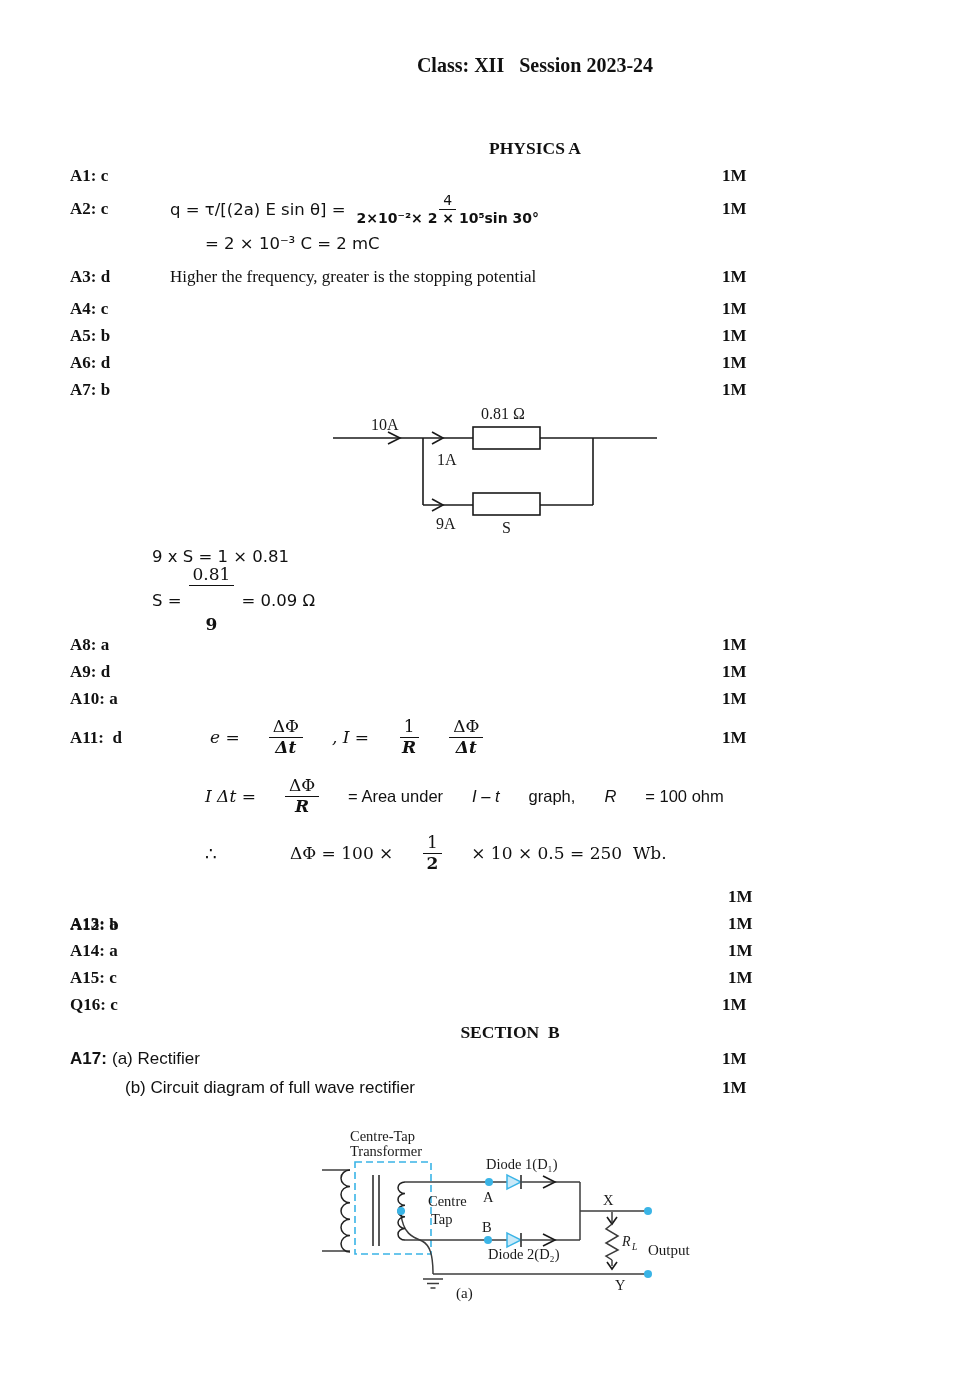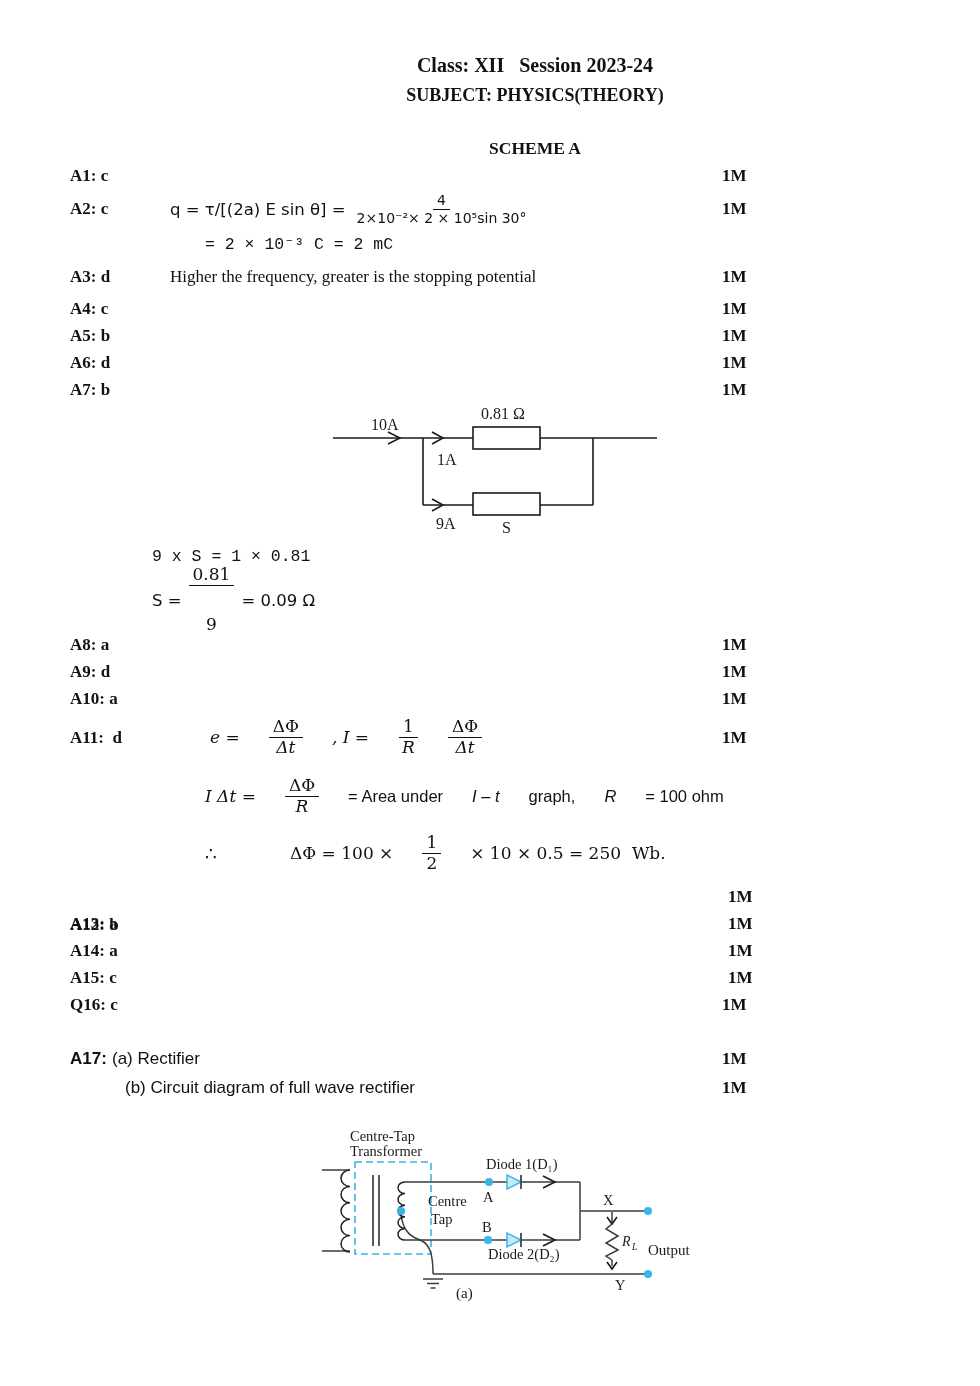--- a/index.html
+++ b/index.html
@@ -10,44 +10,43 @@
   .center-b{position:absolute;left:40px;width:940px;text-align:center;font-weight:bold;white-space:pre;}
   .t-title{font-size:20px;}
   .t-sub{font-size:18px;}
   .t-sec{font-size:17.5px;}
 
   .qlabel{position:absolute;left:70px;font-weight:bold;font-size:17px;white-space:pre;}
   .mark{position:absolute;left:722px;font-weight:bold;font-size:17px;text-align:center;}
   .answer-text{position:absolute;left:170px;font-size:17px;white-space:pre;}
 
   .eq{font-family:"DejaVu Sans","Liberation Sans",sans-serif;font-size:16.5px;}
-  .eq-abs{position:absolute;white-space:pre;font-family:Liberation Mono, monospace;}
+  .eq-abs{position:absolute;white-space:pre;}
   .eqrow{position:absolute;display:flex;align-items:center;gap:7px;white-space:pre;}
   .serif-eq{font-family:"DejaVu Serif","Liberation Serif",serif;font-size:17px;gap:29px;}
   .it{font-style:italic;}
   .frac{display:inline-flex;flex-direction:column;align-items:center;line-height:1.15;}
   .frac .num{border-bottom:1.4px solid #111;padding:0 4px;text-align:center;}
-  .frac .den{padding:0 4px;text-align:left;}
+  .frac .den{padding:0 4px;text-align:left;font-weight:bold;}
   .fs-small{font-size:14px;}
 
   .sans{font-family:"Liberation Sans","DejaVu Sans",sans-serif;}
 
   svg text{font-family:"Liberation Serif","DejaVu Serif",serif;fill:#1a1a1a;}
   .wire{stroke:#1a1a1a;stroke-width:1.6;fill:none;}
   .wire2{stroke:#3c3c3c;stroke-width:1.5;fill:none;}
   .coil{stroke:#222;stroke-width:1.5;fill:none;}
 </style>
 </head>
 <body>
 
 <div id="page">
 
   <div class="center t-title" style="top:54px">Class: XII   Session 2023-24</div>
-  <div class="center t-sub" style="top:85px">SUBJECT: PHYSICS(THEORY)</div>
-  <div class="center t-sec" style="top:138px">SCHEME A</div>
+  <div class="center t-sec" style="top:138px">PHYSICS A</div>
 
   <div>
     <span class="qlabel" style="top:166px">A1: c</span>
     <span class="mark" style="top:166px">1M</span>
   </div>
 
   <div>
     <span class="qlabel" style="top:199px">A2: c</span>
     <div class="eqrow eq" style="left:170px;top:186px;height:46px">
       <span>q = τ/[(2a) E sin θ] =</span>
@@ -186,20 +185,21 @@
   </div>
   <div>
     <span class="qlabel" style="top:968px">A15: c</span>
     <span class="mark" style="top:968px;left:728px">1M</span>
   </div>
   <div>
     <span class="qlabel" style="top:995px">Q16: c</span>
     <span class="mark" style="top:995px">1M</span>
   </div>
 
+  <div class="center-b t-sec" style="top:1022px">SECTION  B</div>
 
   <div>
     <span class="eq-abs sans" style="left:70px;top:1049px;font-weight:bold;font-size:17px">A17:</span>
     <span class="eq-abs sans" style="left:112px;top:1049px;font-size:17px">(a) Rectifier</span>
     <span class="mark" style="top:1049px">1M</span>
     <span class="eq-abs sans" style="left:125px;top:1078px;font-size:17px">(b) Circuit diagram of full wave rectifier</span>
     <span class="mark" style="top:1078px">1M</span>
   </div>
 
   <svg style="position:absolute;left:300px;top:1125px" width="400" height="185" viewBox="0 0 400 185">

